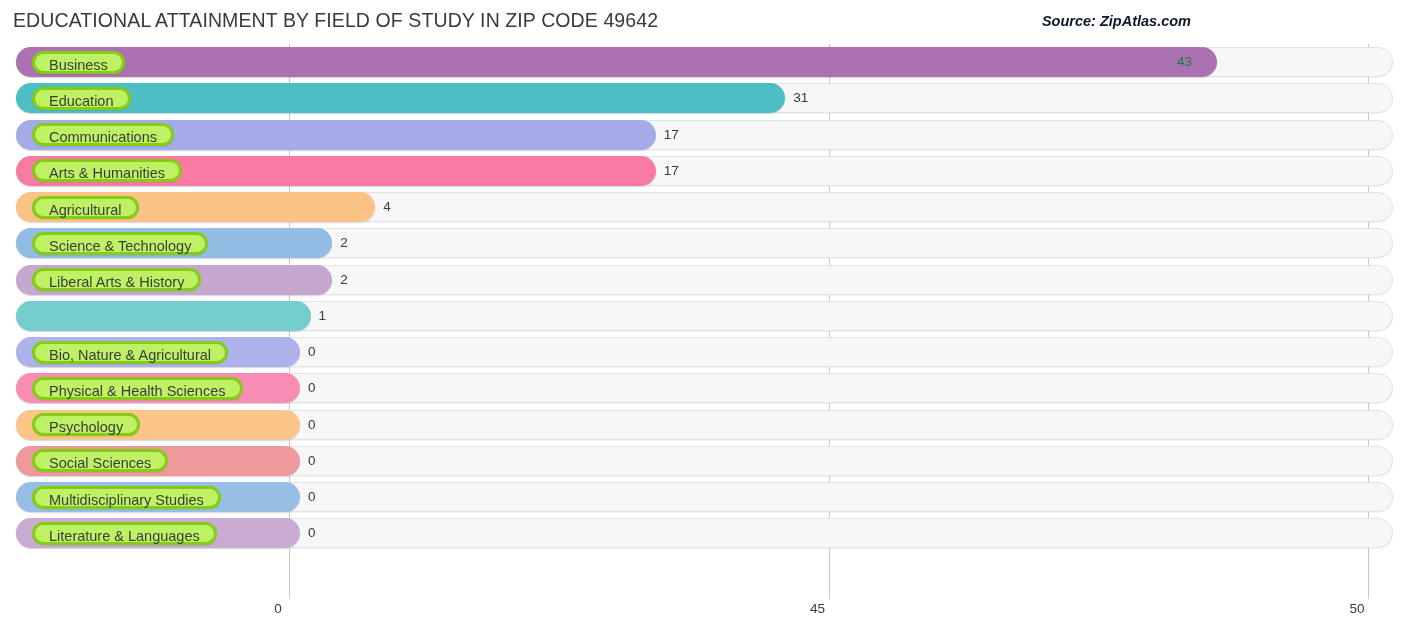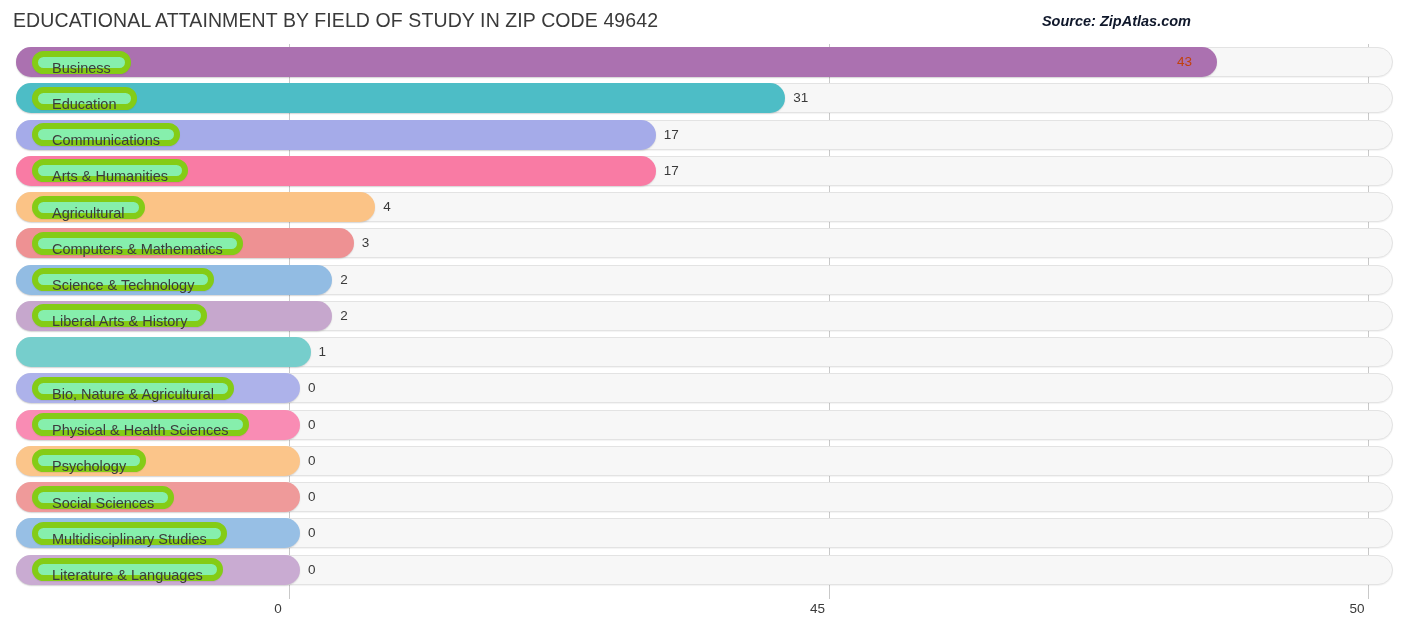--- a/index.html
+++ b/index.html
@@ -101,42 +101,42 @@
   }
 
   
   .label-pill {
     position: absolute;
     left: 32px;
     top: 6.5px;
     height: 23px;
     line-height: 23px;
     padding: 0 14px;
-    background: #86efac;
-    border: 6px solid #84cc16;
+    background: #bef264;
+    border: 3px solid #84cc16;
     border-radius: 13px;
     font-size: 14.5px;
     color: #3c3c3c;
     white-space: nowrap;
     box-sizing: border-box;
     box-shadow: 0 1px 1px rgba(0,0,0,0.07);
     text-align: center;
   }
 
   
   .value {
     position: absolute;
     top: 8px;
     font-size: 13.5px;
     color: #3a3a3a;
     white-space: nowrap;
     line-height: 19px;
   }
   .value.inside {
-    color: #c2410c;
+    color: #15803d;
   }
 
   
   .axis {
     position: absolute;
     left: 0;
     top: 599px;
     width: 1406px;
     height: 32px;
   }
@@ -189,26 +189,20 @@
         <div class="value" style="left: 663.86px;">17</div>
       </div>
       <div class="row">
         <div class="track"></div>
         <div class="bar" style="width: 359.32px; background: rgb(251, 195, 134);"></div>
         <div class="label-pill">Agricultural</div>
         <div class="value" style="left: 383.32px;">4</div>
       </div>
       <div class="row">
         <div class="track"></div>
-        <div class="bar" style="width: 337.74px; background: rgb(238, 145, 147);"></div>
-        <div class="label-pill">Computers &amp; Mathematics</div>
-        <div class="value" style="left: 361.74px;">3</div>
-      </div>
-      <div class="row">
-        <div class="track"></div>
         <div class="bar" style="width: 316.16px; background: rgb(146, 188, 227);"></div>
         <div class="label-pill">Science &amp; Technology</div>
         <div class="value" style="left: 340.16px;">2</div>
       </div>
       <div class="row">
         <div class="track"></div>
         <div class="bar" style="width: 316.16px; background: rgb(198, 167, 205);"></div>
         <div class="label-pill">Liberal Arts &amp; History</div>
         <div class="value" style="left: 340.16px;">2</div>
       </div>

